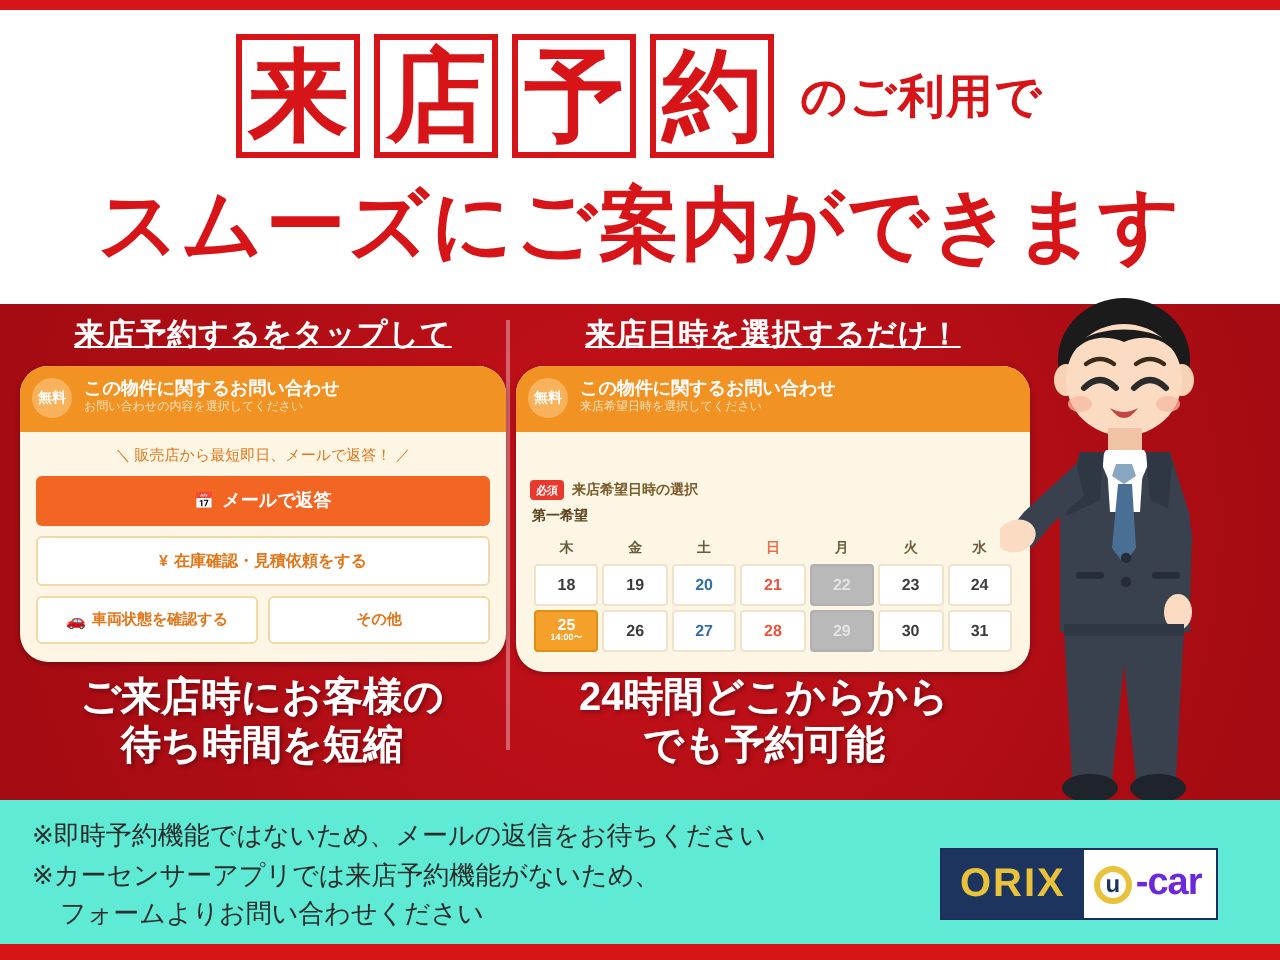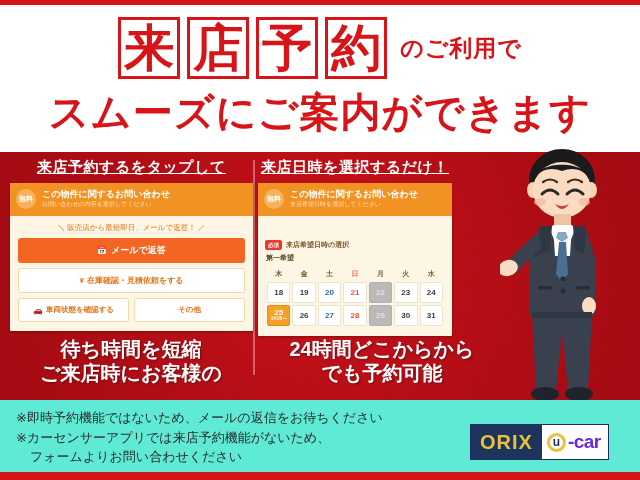--- a/index.html
+++ b/index.html
@@ -30,27 +30,27 @@
   
   .body-red{position:absolute;left:0;top:152px;width:640px;height:248px;
             background:radial-gradient(circle at 50% 45%, #c9111a 0%, #b00d15 60%, #a30b12 100%);}
 
   
   .divider{position:absolute;left:253px;top:160px;width:2px;height:215px;
            background:rgba(255,255,255,.35);}
 
   .col{position:absolute;top:158px;}
   .col-left{left:10px;width:243px;}
-  .col-right{left:258px;width:194px;}
+  .col-right{left:258px;width:257px;}
 
   .col-title{color:#ffffff;font-size:15px;font-weight:bold;text-align:center;
              letter-spacing:.5px;margin-bottom:6px;white-space:nowrap;text-decoration:underline;}
 
   
-  .mock{background:#fdf6e4;border-radius:1px;overflow:hidden;box-shadow:0 1px 3px rgba(0,0,0,.3);}
+  .mock{background:#fdf6e4;border-radius:14px;overflow:hidden;box-shadow:0 1px 3px rgba(0,0,0,.3);}
   .mock-head{background:#f29222;padding:6px 6px 7px 6px;display:flex;align-items:center;gap:6px;}
   .free-badge{width:20px;height:20px;border-radius:50%;background:#f8b25c;color:#fff;
               font-size:7px;font-weight:bold;display:flex;align-items:center;justify-content:center;flex:0 0 auto;}
   .mock-head-txt{flex:1;}
   .mock-head-t1{color:#fff;font-size:9px;font-weight:bold;line-height:1.1;}
   .mock-head-t2{color:#fde2bd;font-size:6px;line-height:1.2;margin-top:1px;}
 
   .mock-note{color:#e2761b;font-size:7.5px;text-align:center;padding:7px 2px 5px;}
 
   .mock-body{padding:0 8px 9px;}
@@ -216,22 +216,22 @@
               <td>30</td>
               <td>31</td>
             </tr>
           </tbody>
         </table>
       </div>
     </div>
   </div>
 
   <div class="caption cap-left">
+    <div>ご来店時にお客様の</div>
     <div>待ち時間を短縮</div>
-    <div>ご来店時にお客様の</div>
   </div>
   <div class="caption cap-right">
     <div>24時間どこからから</div>
     <div>でも予約可能</div>
   </div>
 
   <div class="person">
     <svg width="125" height="258" viewBox="0 0 125 258">
 
       <ellipse cx="62" cy="34" rx="33" ry="31" fill="#1b1b1b"></ellipse>

